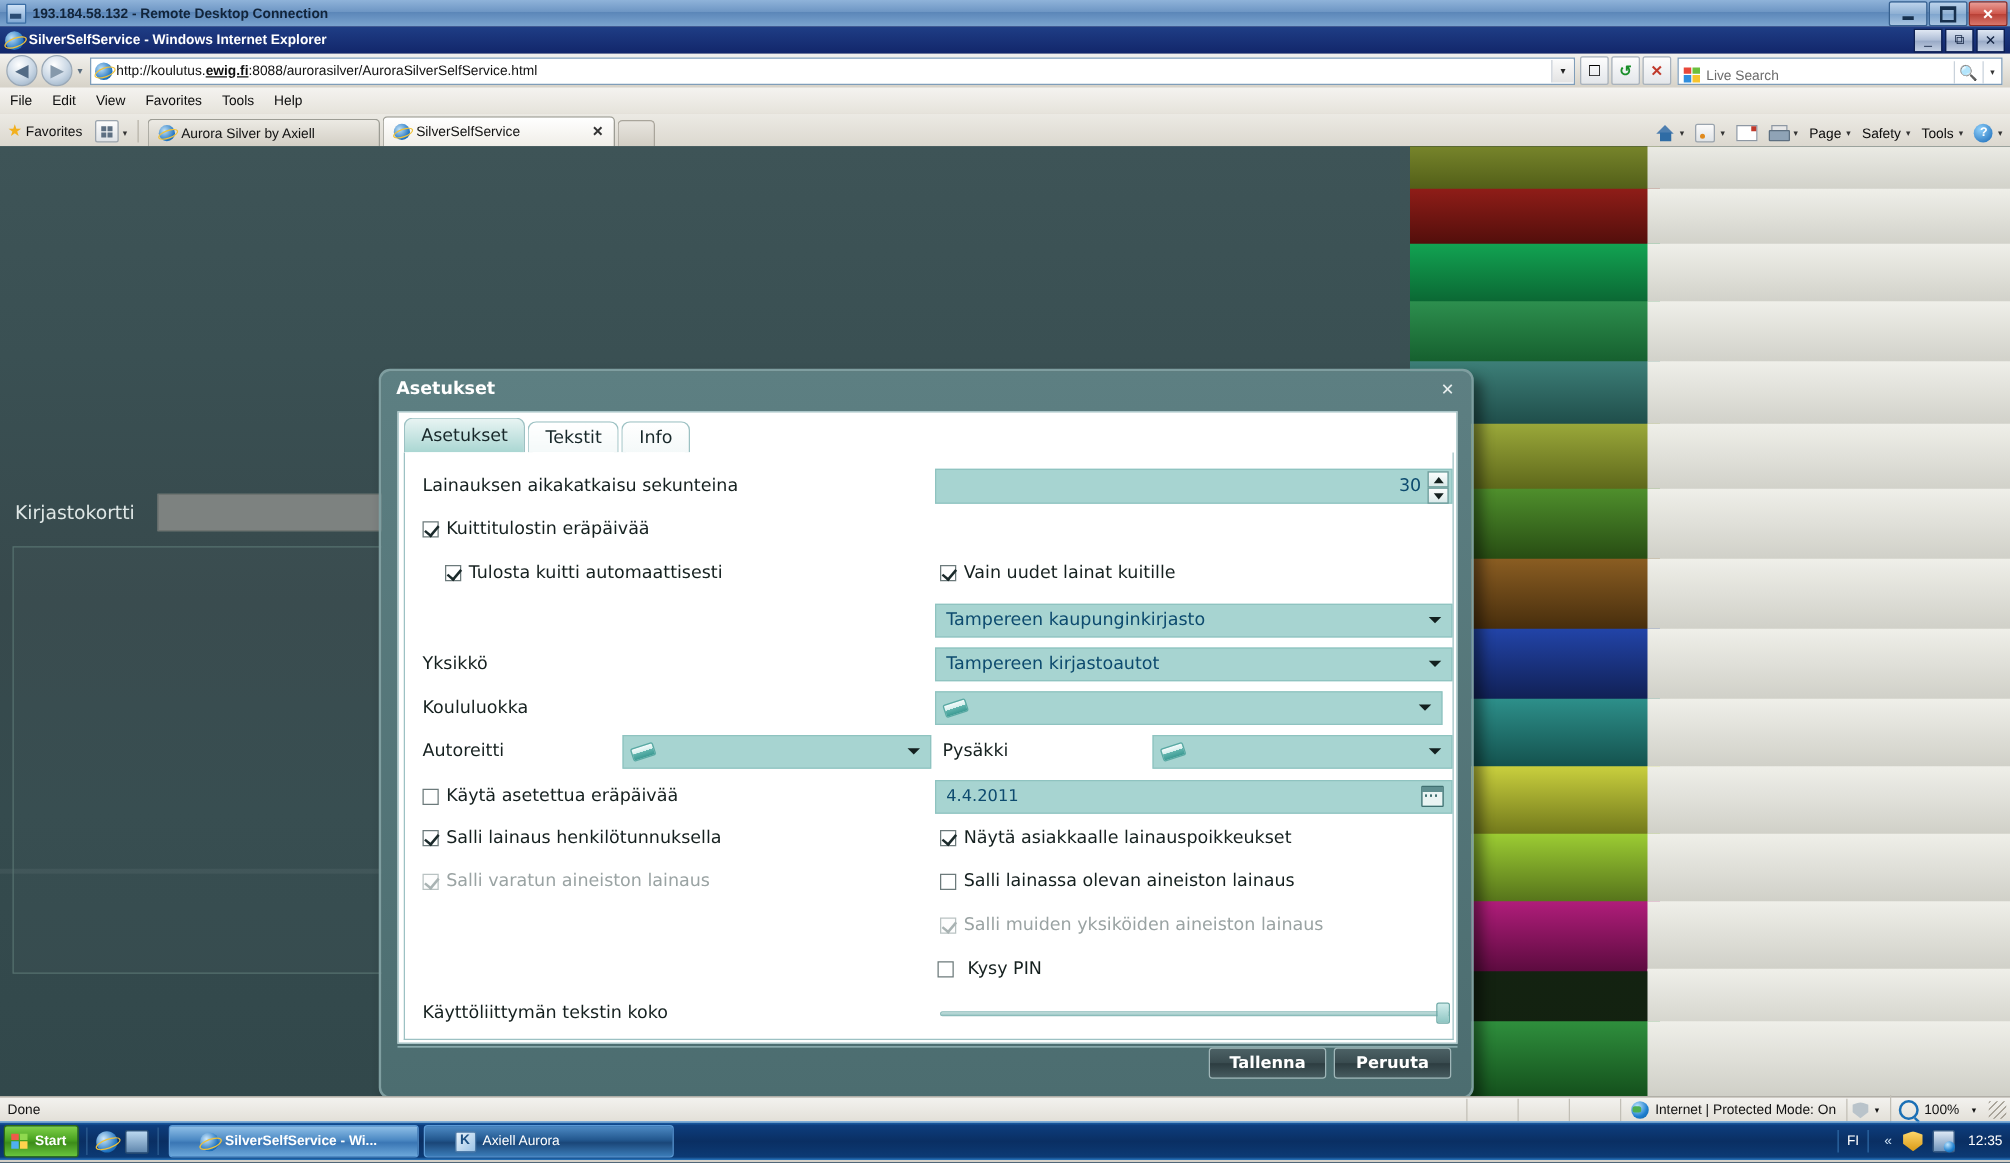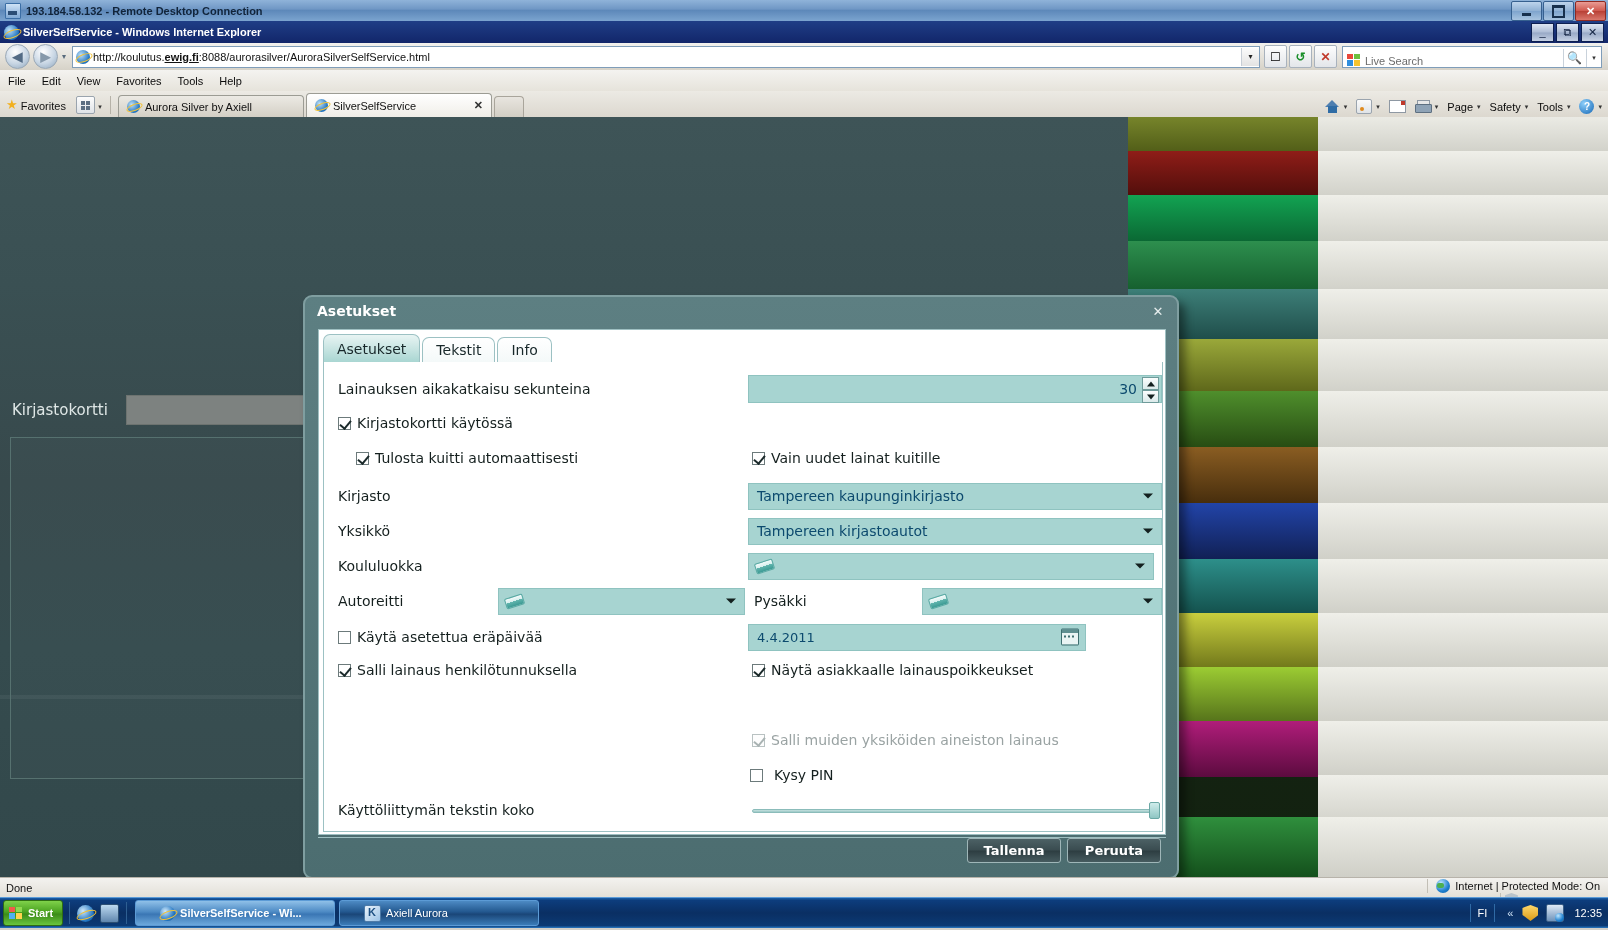--- a/index.html
+++ b/index.html
@@ -612,37 +612,36 @@
                 <span class="spin">
                     <b class="up"></b>
                     <b class="dn"></b>
                   </span>
               </div>
             </div>
 
             <div class="row" style="top:50px;height:22px;">
               <div style="display:flex;align-items:center;margin-left:14px;">
                 <span class="cb on"></span>
-                <span class="lbl">Kirjastokortti käytössä</span>
+                <span class="lbl">Kuittitulostin eräpäivää</span>
               </div>
             </div>
 
             <div class="row" style="top:85px;height:22px;">
               <div style="display:flex;align-items:center;margin-left:32px;width:392px;">
                 <span class="cb on"></span>
                 <span class="lbl">Tulosta kuitti automaattisesti</span>
               </div>
               <div style="display:flex;align-items:center;position:absolute;left:428px;">
                 <span class="cb on"></span>
                 <span class="lbl">Vain uudet lainat kuitille</span>
               </div>
             </div>
 
             <div class="row" style="top:120px;height:28px;">
-              <div class="lbl" style="margin-left:14px;width:400px;">Kirjasto</div>
               <div class="ctl" style="position:absolute;left:424px;width:414px;height:27px;">
                 <span class="val">Tampereen kaupunginkirjasto</span>
                 <span class="caret"></span>
               </div>
             </div>
 
             <div class="row" style="top:155px;height:28px;">
               <div class="lbl" style="margin-left:14px;width:400px;">Yksikkö</div>
               <div class="ctl" style="position:absolute;left:424px;width:414px;height:27px;">
                 <span class="val">Tampereen kirjastoautot</span>
@@ -678,37 +677,47 @@
                 <span class="val"></span>
                 <span class="caret"></span>
               </div>
             </div>
 
             <div class="row" style="top:261px;height:28px;">
               <div style="display:flex;align-items:center;margin-left:14px;width:400px;">
                 <span class="cb"></span>
                 <span class="lbl">Käytä asetettua eräpäivää</span>
               </div>
-              <div class="ctl" style="position:absolute;left:424px;width:338px;height:27px;">
+              <div class="ctl" style="position:absolute;left:424px;width:414px;height:27px;">
                 <span class="val" style="font-size:13px;">4.4.2011</span>
                 <span class="cal"></span>
               </div>
             </div>
 
             <div class="row" style="top:297px;height:22px;">
               <div style="display:flex;align-items:center;margin-left:14px;width:410px;">
                 <span class="cb on"></span>
                 <span class="lbl">Salli lainaus henkilötunnuksella</span>
               </div>
               <div style="display:flex;align-items:center;position:absolute;left:428px;">
                 <span class="cb on"></span>
                 <span class="lbl">Näytä asiakkaalle lainauspoikkeukset</span>
               </div>
             </div>
 
+            <div class="row" style="top:332px;height:22px;">
+              <div style="display:flex;align-items:center;margin-left:14px;width:410px;">
+                <span class="cb on dis"></span>
+                <span class="lbl dim">Salli varatun aineiston lainaus</span>
+              </div>
+              <div style="display:flex;align-items:center;position:absolute;left:428px;">
+                <span class="cb"></span>
+                <span class="lbl">Salli lainassa olevan aineiston lainaus</span>
+              </div>
+            </div>
 
             <div class="row" style="top:367px;height:22px;">
               <div style="display:flex;align-items:center;position:absolute;left:428px;">
                 <span class="cb on dis"></span>
                 <span class="lbl dim">Salli muiden yksiköiden aineiston lainaus</span>
               </div>
             </div>
 
             <div class="row" style="top:402px;height:22px;">
               <div style="display:flex;align-items:center;position:absolute;left:426px;">
@@ -731,21 +740,21 @@
         <div class="dlg-sep"></div>
         <div class="dlg-foot">
           <div class="btn">Tallenna</div>
           <div class="btn">Peruuta</div>
         </div>
       </div>
     </div>
 
     <div class="ie-status">
       <div class="st-text">Done</div>
-      <div style="margin-left:auto;display:flex;align-items:center;height:18px;flex-direction:column;">
+      <div style="margin-left:auto;display:flex;align-items:center;height:18px;">
         <div class="st-cell" style="width:40px;"></div>
         <div class="st-cell" style="width:40px;"></div>
         <div class="st-cell" style="width:40px;"></div>
         <div class="st-zone">
           <span class="globe"></span>
           <span>Internet | Protected Mode: On</span>
         </div>
         <div class="st-shield">
           <span class="shield"></span>
           <span style="font-size:7px;margin:0 5px;">▾</span>

